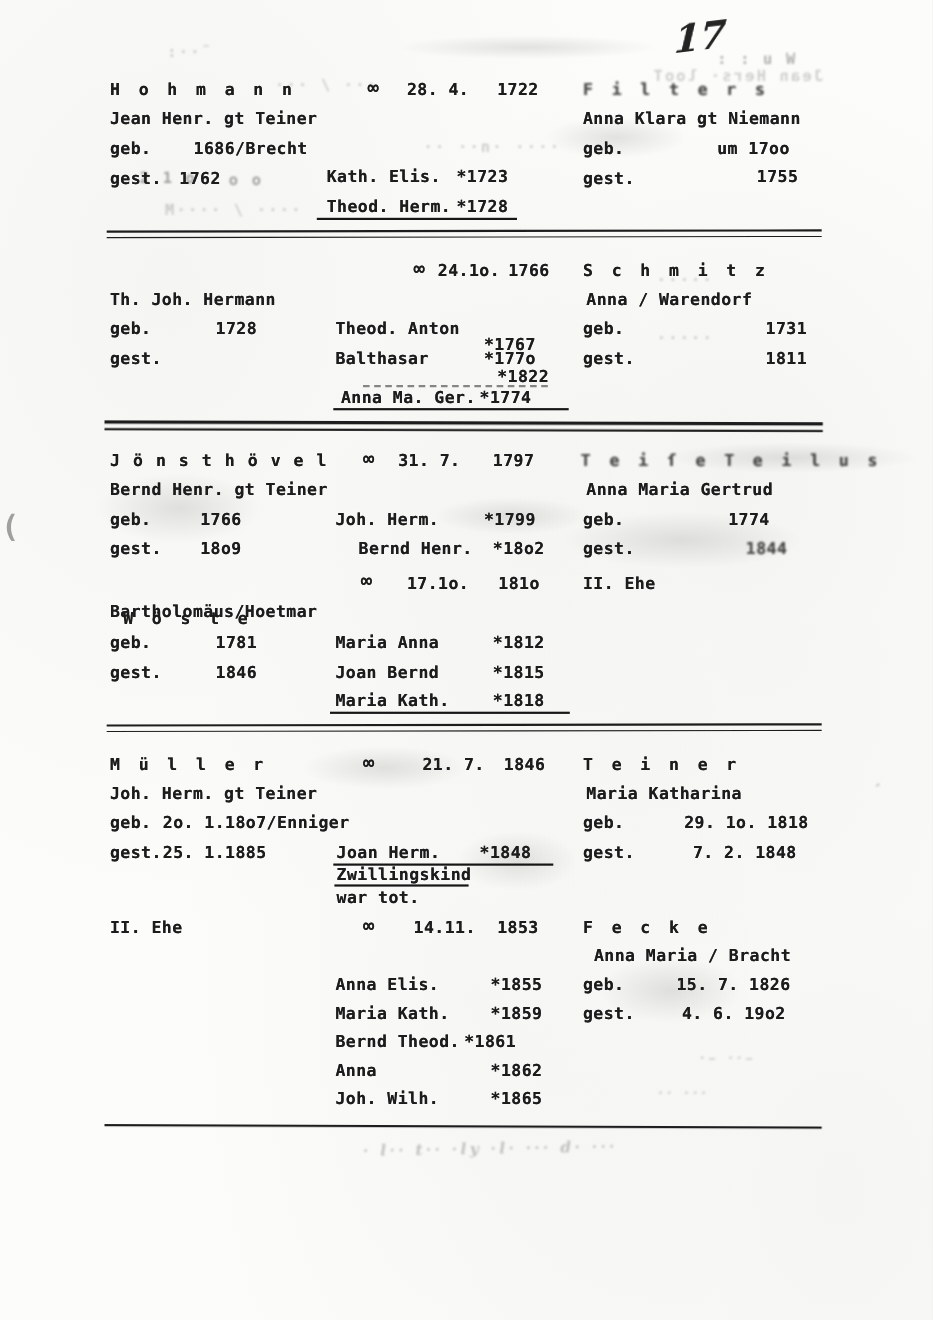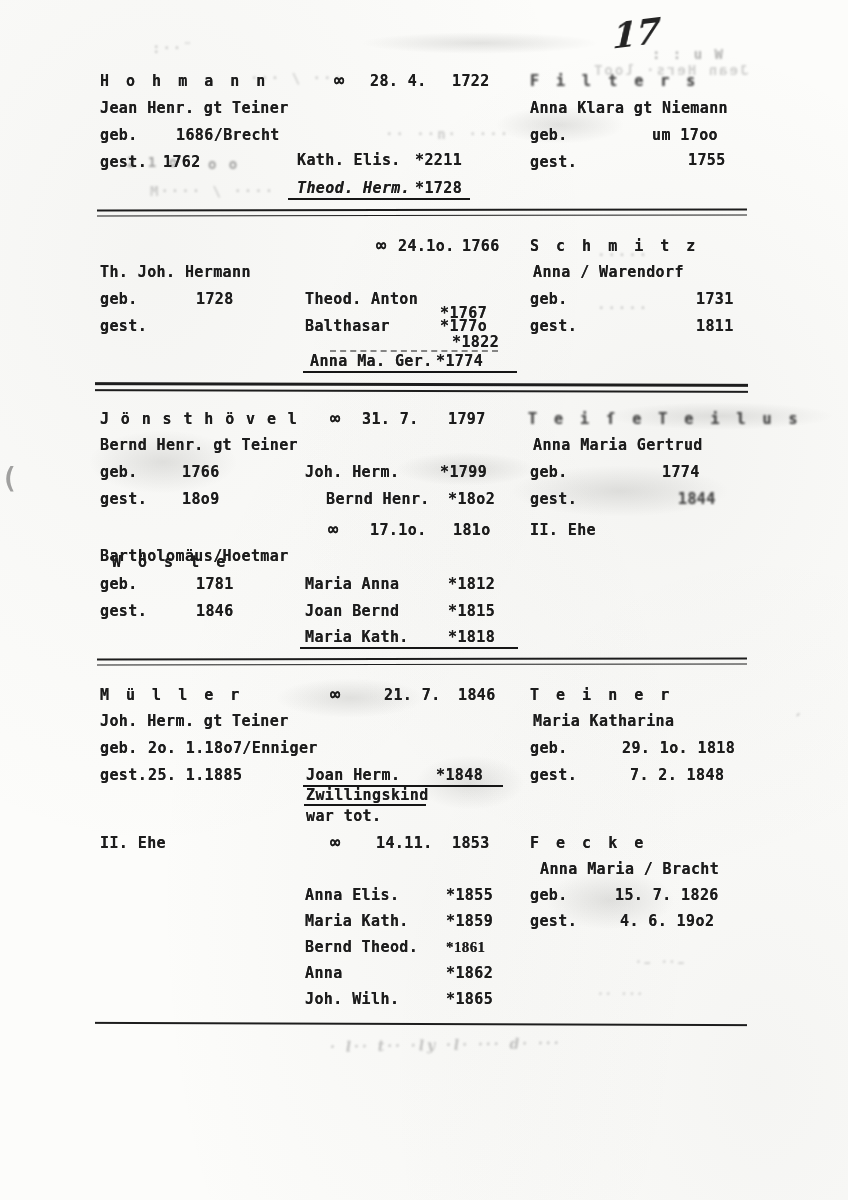--- a/index.html
+++ b/index.html
@@ -73,24 +73,24 @@
   <span class="t sp sm2" style="left:530px;top:73px;">F i l t e r s</span>
   <span class="t" style="left:100px;top:100px;">Jean Henr. gt Teiner</span>
   <span class="t" style="left:530px;top:100px;">Anna Klara gt Niemann</span>
   <span class="t" style="left:100px;top:127px;">geb.</span>
   <span class="t" style="left:176px;top:127px;">1686/Brecht</span>
   <span class="t" style="left:530px;top:127px;">geb.</span>
   <span class="t sm" style="left:652px;top:127px;">um 17oo</span>
   <span class="t" style="left:100px;top:154px;">gest.</span>
   <span class="t" style="left:163px;top:154px;">1762</span>
   <span class="t" style="left:297px;top:152px;">Kath. Elis.</span>
-  <span class="t" style="left:415px;top:152px;">*2211</span>
+  <span class="t" style="left:415px;top:152px;">*1723</span>
   <span class="t" style="left:530px;top:154px;">gest.</span>
   <span class="t" style="left:688px;top:152px;">1755</span>
-  <span class="t" style="left:297px;top:180px;font-style:italic;">Theod. Herm.</span>
+  <span class="t" style="left:297px;top:180px;">Theod. Herm.</span>
   <span class="t" style="left:415px;top:180px;">*1728</span>
   <div class="uline" style="left:288px;top:198px;width:182px;"></div>
 
   <div class="rule dbl" style="left:97px;top:209px;width:650px;transform:rotate(-.1deg);"></div>
 
   <span class="t sym" style="left:376px;top:236px;">∞</span>
   <span class="t" style="left:398px;top:238px;">24.1o.</span>
   <span class="t" style="left:462px;top:238px;">1766</span>
   <span class="t sp" style="left:530px;top:238px;">S c h m i t z</span>
   <span class="t" style="left:100px;top:264px;">Th. Joh. Hermann</span>
@@ -184,21 +184,21 @@
   <span class="t" style="left:540px;top:861px;">Anna Maria / Bracht</span>
   <span class="t" style="left:305px;top:887px;">Anna Elis.</span>
   <span class="t" style="left:446px;top:887px;">*1855</span>
   <span class="t" style="left:530px;top:887px;">geb.</span>
   <span class="t" style="left:615px;top:887px;">15. 7. 1826</span>
   <span class="t" style="left:305px;top:913px;">Maria Kath.</span>
   <span class="t" style="left:446px;top:913px;">*1859</span>
   <span class="t" style="left:530px;top:913px;">gest.</span>
   <span class="t" style="left:620px;top:913px;">4. 6. 19o2</span>
   <span class="t" style="left:305px;top:939px;">Bernd Theod.</span>
-  <span class="t" style="left:446px;top:939px;font-family:Liberation Serif, serif;">*1861</span>
+  <span class="t" style="left:422px;top:939px;">*1861</span>
   <span class="t" style="left:305px;top:965px;">Anna</span>
   <span class="t" style="left:446px;top:965px;">*1862</span>
   <span class="t" style="left:305px;top:991px;">Joh. Wilh.</span>
   <span class="t" style="left:446px;top:991px;">*1865</span>
 
   <div class="rule" style="left:95px;top:1023px;width:652px;border-top-width:2.8px;filter:blur(.3px);transform:rotate(.2deg);"></div>
 
 </div>
 
 </body></html>

